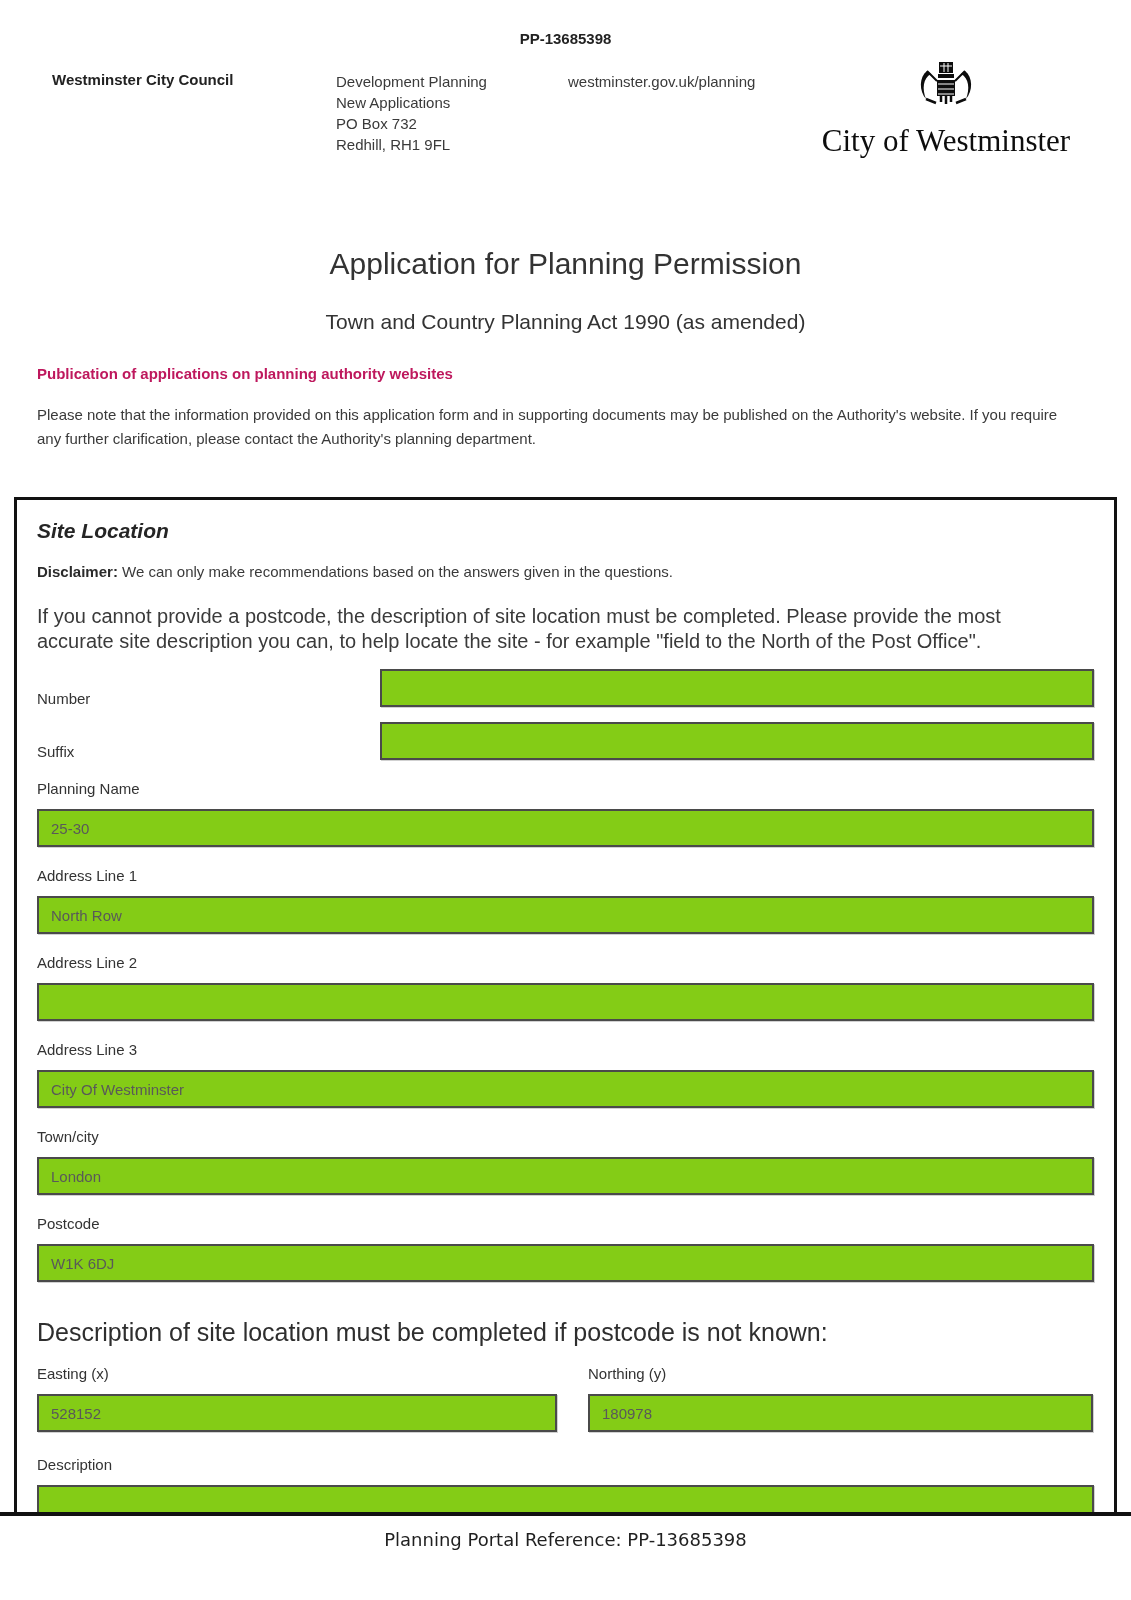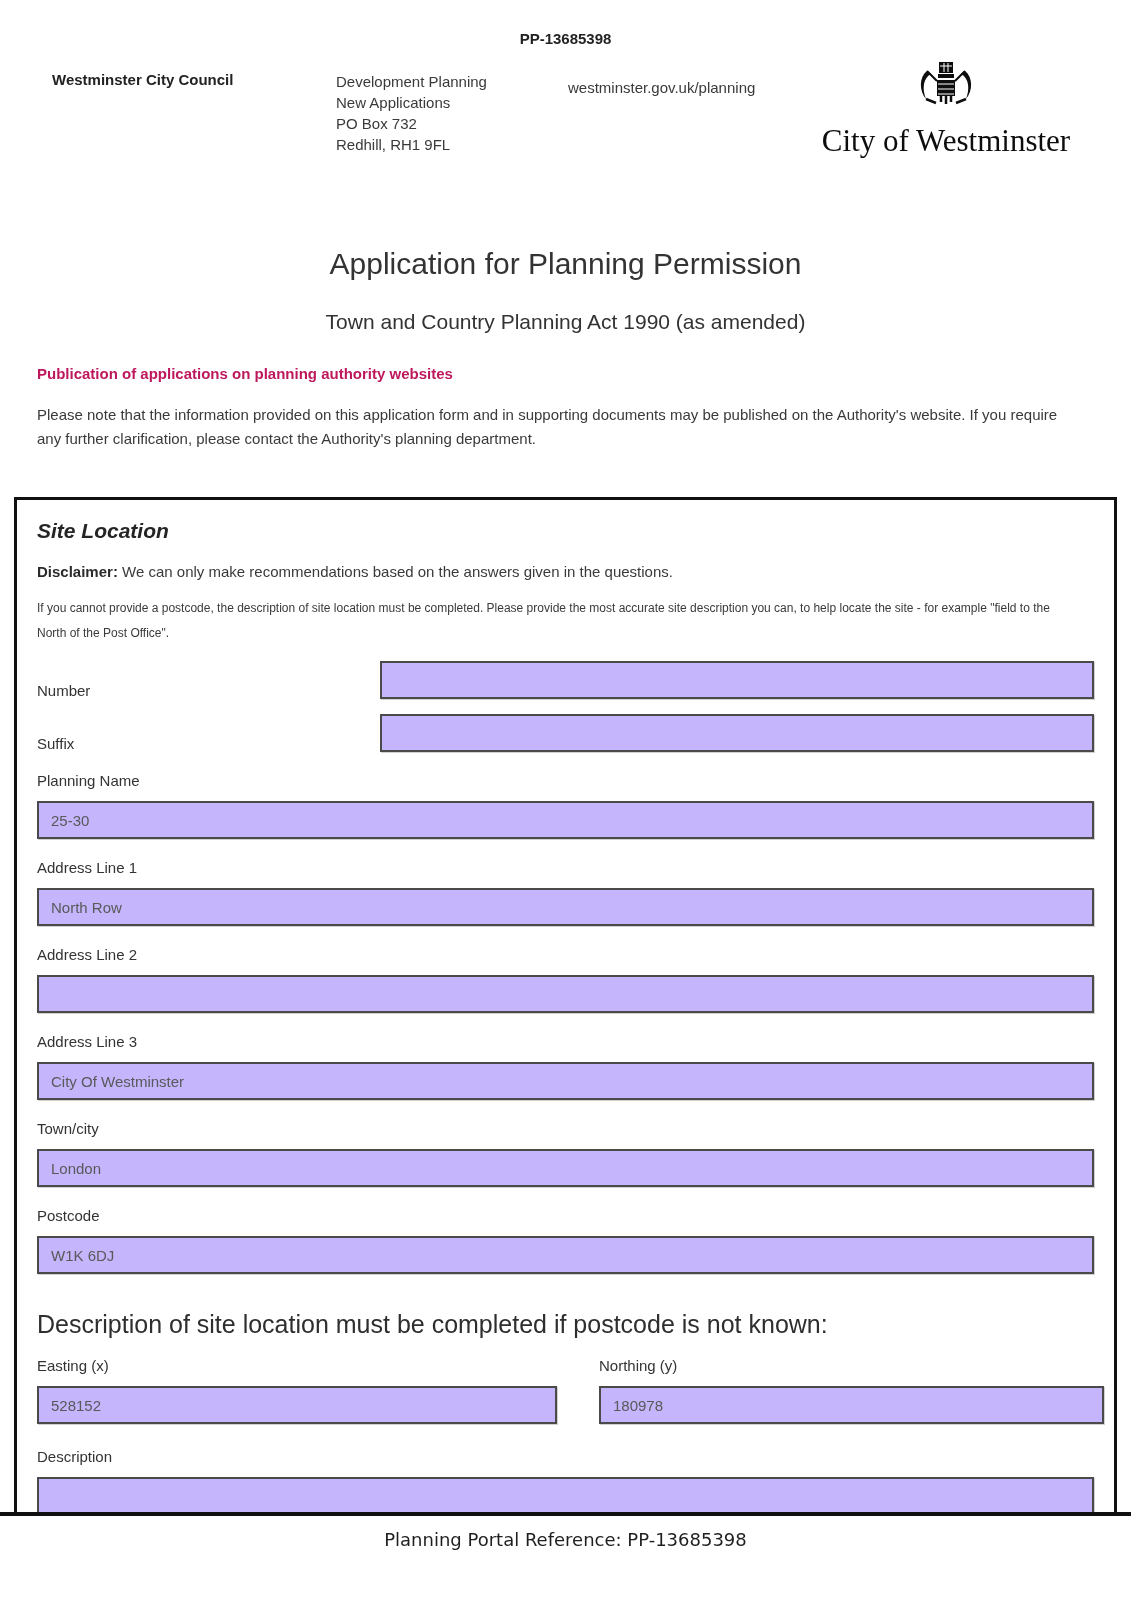--- a/index.html
+++ b/index.html
@@ -15,21 +15,21 @@
   .top-ref {
     padding-top: 30px;
     text-align: center;
     font-weight: bold;
     font-size: 15px;
     color: #222;
   }
   .header { position: relative; height: 142px; margin-top: 22px; }
   .council { position: absolute; left: 52px; top: 2px; font-weight: bold; font-size: 15px; color: #222; }
   .dept { position: absolute; left: 336px; top: 2px; font-size: 15px; line-height: 21px; color: #3a3a3a; }
-  .website { position: absolute; left: 568px; top: 10px; font-size: 15px; color: #3a3a3a; }
+  .website { position: absolute; left: 568px; top: 4px; font-size: 15px; color: #3a3a3a; }
   .logo { position: absolute; left: 815px; top: -8px; width: 262px; text-align: center; }
   .logo svg { display: block; margin: 0 auto; }
   .logo-text {
     font-family: "Liberation Serif", serif;
     font-size: 31px; color: #0d0d0d;
     margin-top: 4px; white-space: nowrap;
   }
   
   .main-title { text-align: center; font-size: 30px; margin-top: 36px; color: #333; }
   .sub-title  { text-align: center; font-size: 21px; margin-top: 29px; color: #333; }
@@ -41,45 +41,45 @@
     border: 3px solid #111;
     border-bottom: none;
     height: 1015px;
     padding: 0 20px;
     overflow: hidden;
     box-sizing: border-box;
   }
   .site-heading { font-size: 21px; font-weight: bold; color: #252525; margin: 19px 0 0; font-style: italic; }
   .disclaimer { margin-top: 20px; font-size: 15px; color: #3a3a3a; }
   .disclaimer b { color: #2b2b2b; }
-  .intro { margin-top: 16px; font-size: 12px; line-height: 25px; color: #3a3a3a; max-width: 1016px; }
+  .intro { margin-top: 24px; font-size: 20px; line-height: 25px; color: #3a3a3a; max-width: 1016px; }
   .row-inline { display: flex; align-items: flex-end; margin-top: 15px; }
   .row-inline:first-of-type { margin-top: 23px; }
   .row-inline .lbl { width: 343px; flex: none; padding-top: 9px; }
   .lbl { font-size: 15px; color: #333; }
   .field-stack { margin-top: 20px; }
   .field-stack .lbl { display: block; margin-bottom: 12px; }
   input.txt, textarea.txt {
     display: block;
     width: 100%;
     box-sizing: border-box;
     height: 38px;
     border: 2px solid #4a4a4a;
-    background: #c4b5fd;
+    background: #84cc16;
     font-family: "Liberation Sans", sans-serif;
     font-size: 15px;
     color: #595959;
     padding: 0 12px;
     box-shadow: 1px 1px 0 rgba(0,0,0,0.18);
     border-radius: 0;
     outline: none;
   }
   .row-inline input.txt { flex: 1; }
   .desc-heading { font-size: 25px; color: #2e2e2e; margin-top: 36px; }
-  .coord-grid { display: grid; grid-template-columns: 520px 505px; column-gap: 42px; margin-top: 18px; }
+  .coord-grid { display: grid; grid-template-columns: 520px 505px; column-gap: 31px; margin-top: 18px; }
   .coord-grid .lbl { display: block; margin-bottom: 12px; }
   textarea.txt { height: 80px; resize: none; padding-top: 8px; }
   .desc-field { margin-top: 24px; }
   
   .page-break { height: 4px; background: #111; width: 1131px; }
   .footer-ref {
     margin-top: 13px;
     text-align: center;
     font-family: "DejaVu Sans", sans-serif;
     font-size: 18px;

